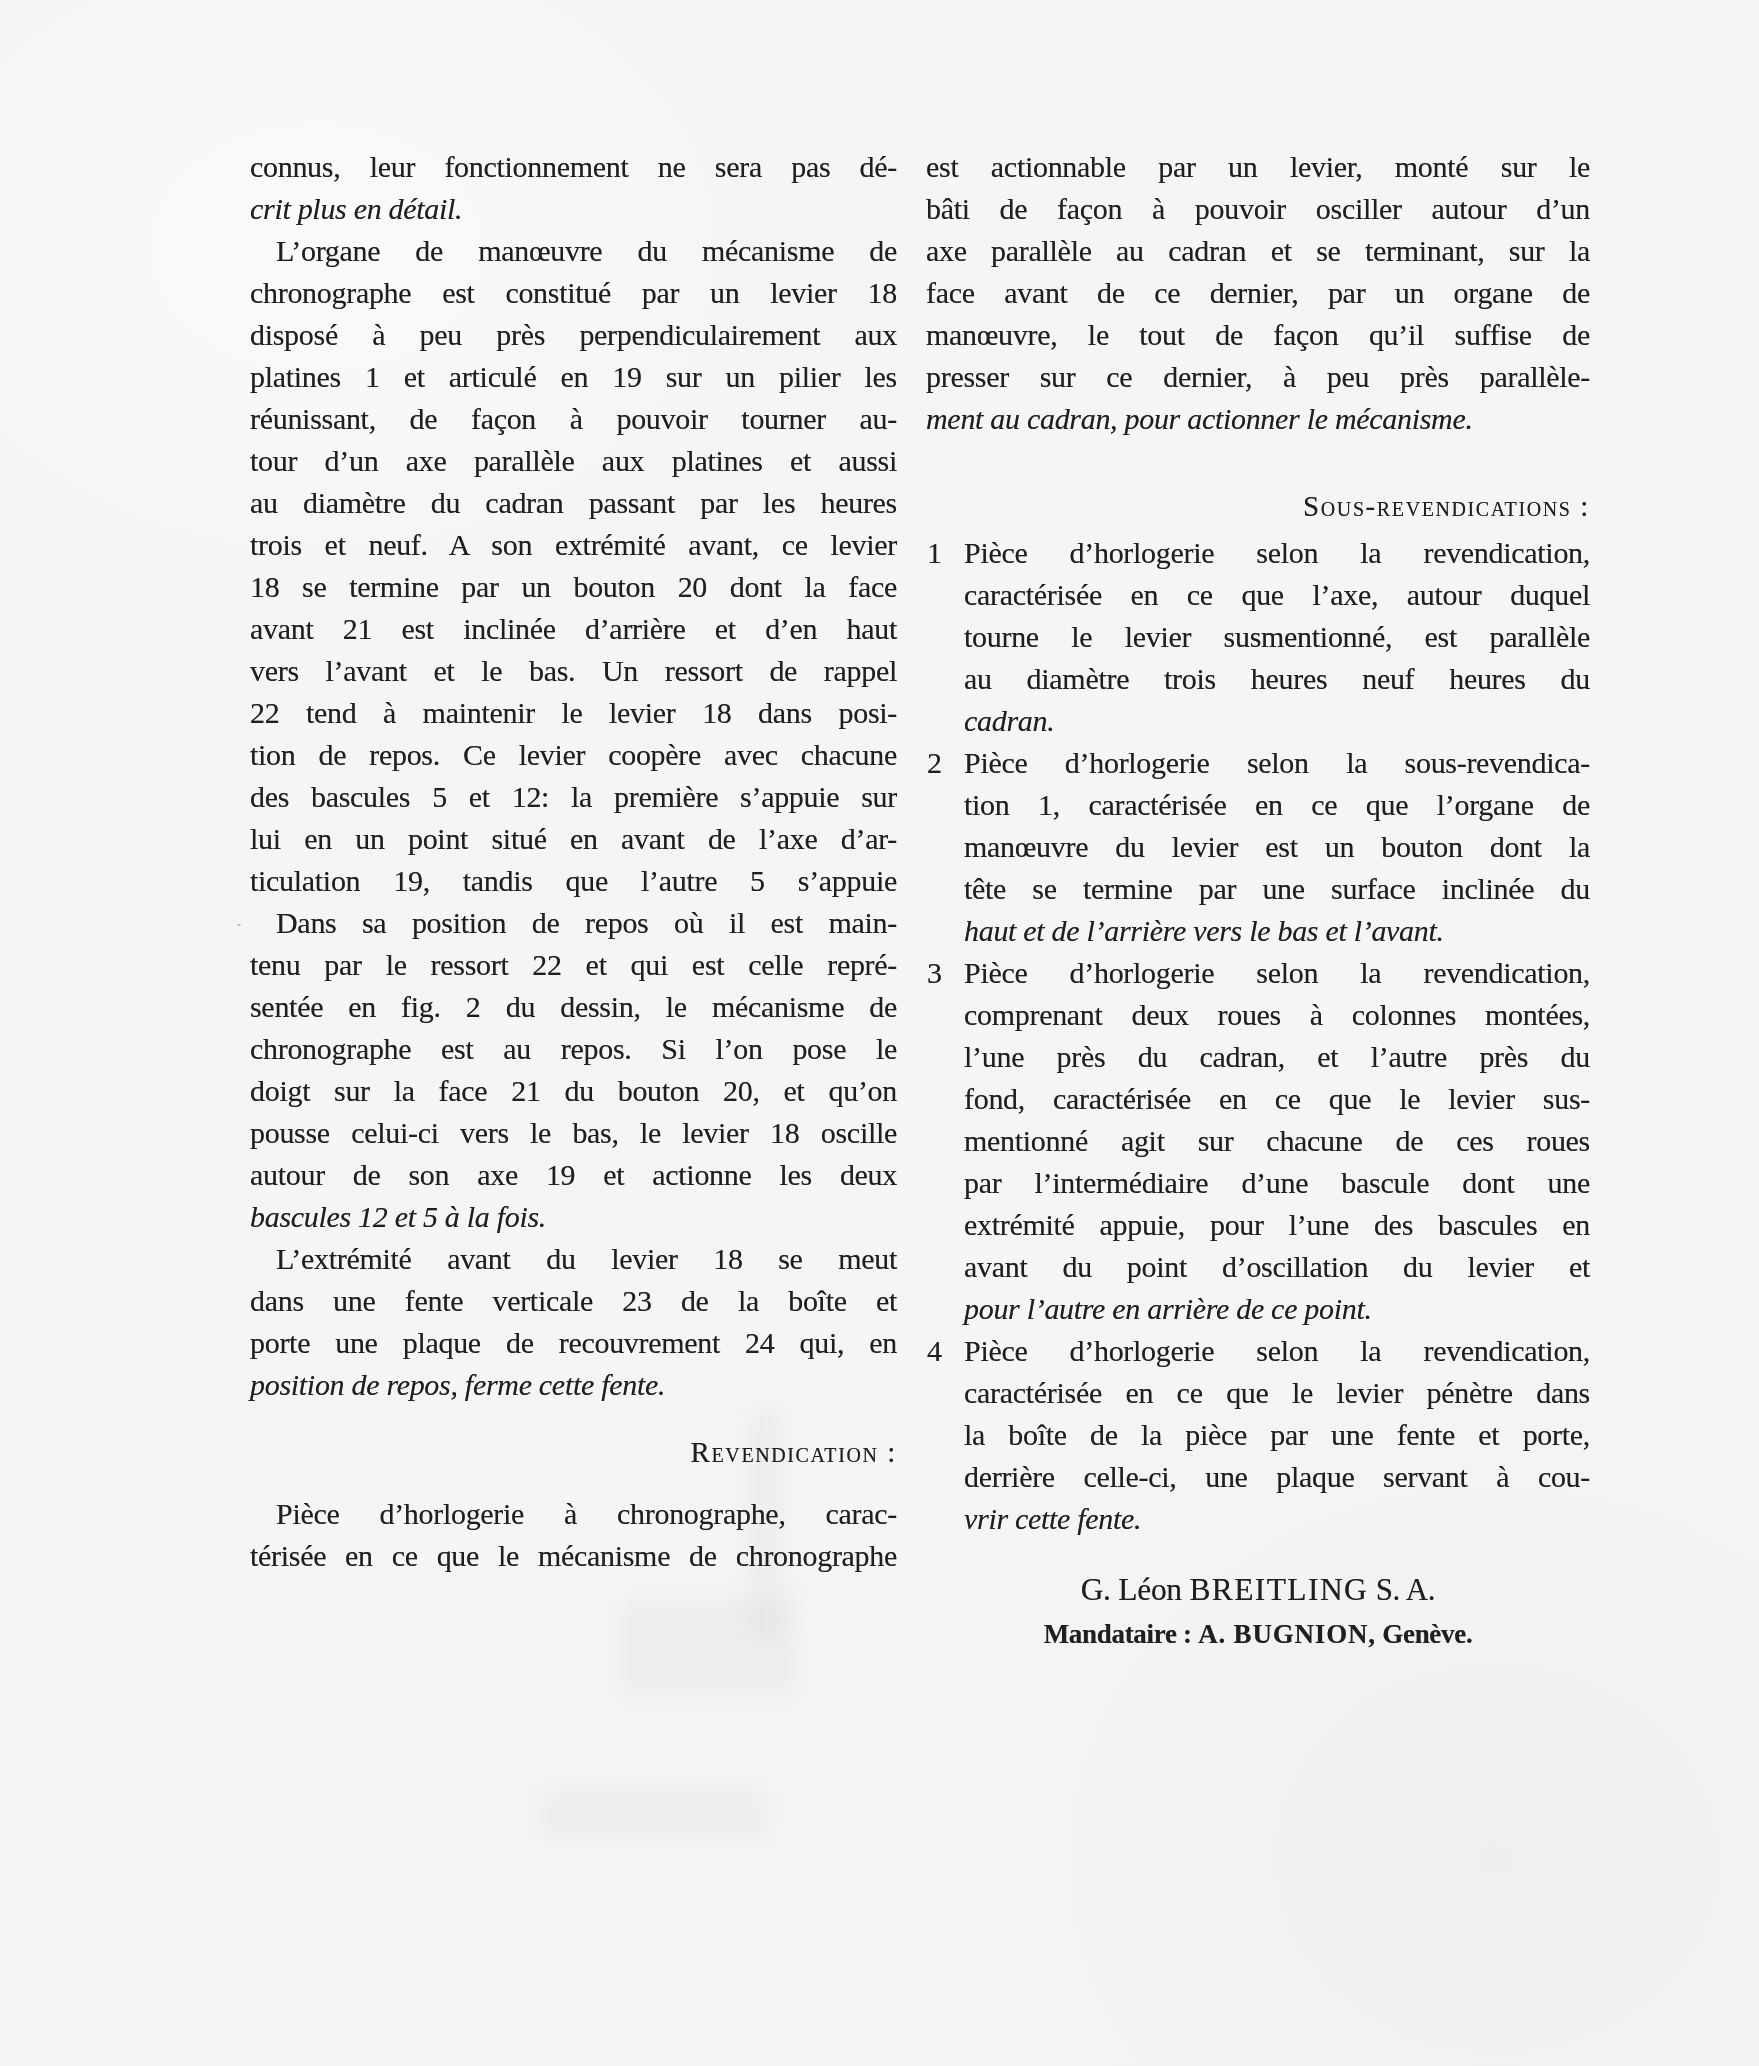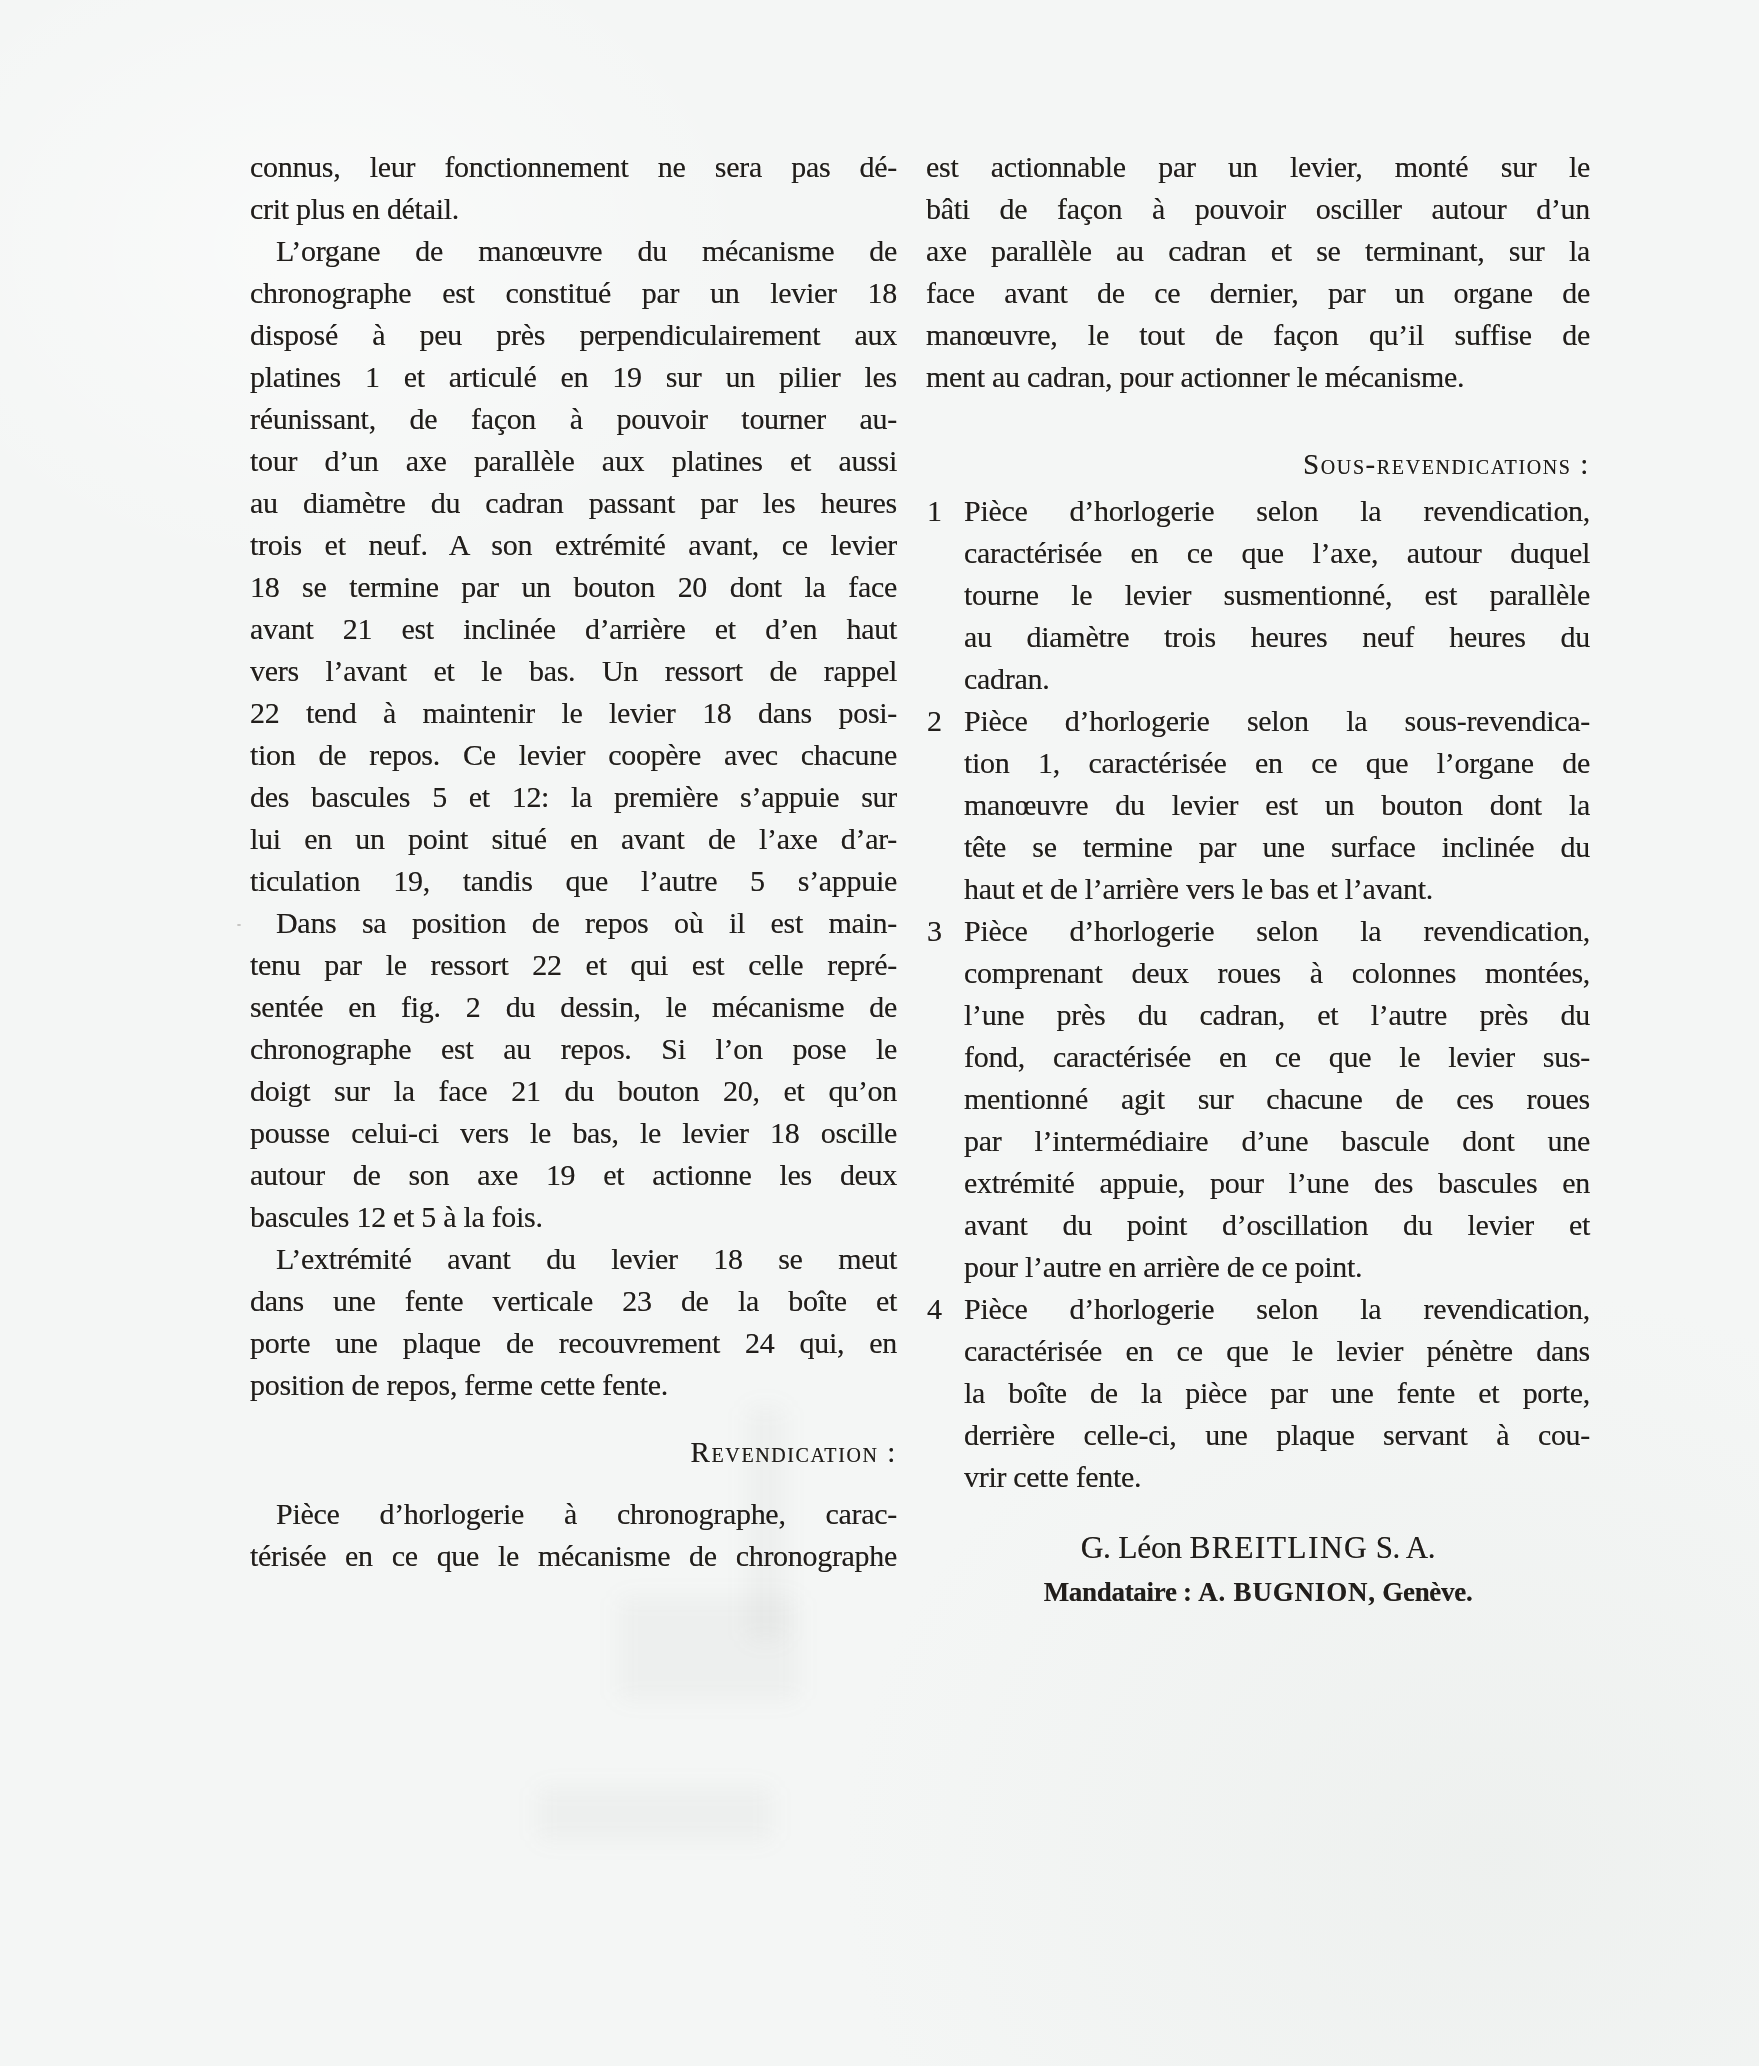--- a/index.html
+++ b/index.html
@@ -30,21 +30,21 @@
   }
   .col-left  { left: 250px;  width: 647px; }
   .col-right { left: 926px; width: 664px; }
   .line {
     white-space: nowrap;
     height: 42px;
     text-align: justify;
     text-align-last: justify;
     text-shadow: 0 0 0.6px rgba(32,26,20,0.55);
   }
-  .line.end { text-align-last: left; }
+  .line.end { text-align-last: left; font-style: italic; }
   .line.ind { text-indent: 26px; }
   .claim { position: relative; padding-left: 38px; }
   .claim .claim-num {
     position: absolute;
     left: 1.1px;
     top: 0;
     width: 34px;
     line-height: 42px;
     text-align: left;
     text-shadow: 0 0 0.6px rgba(32,26,20,0.55);
@@ -136,20 +136,21 @@
         <div class="line">térisée en ce que le mécanisme de chronographe</div>
       </div>
     </div>
   <div class="col col-right">
       <div class="para">
         <div class="line">est actionnable par un levier, monté sur le</div>
         <div class="line">bâti de façon à pouvoir osciller autour d’un</div>
         <div class="line">axe parallèle au cadran et se terminant, sur la</div>
         <div class="line">face avant de ce dernier, par un organe de</div>
         <div class="line">manœuvre, le tout de façon qu’il suffise de</div>
+        <div class="line">presser sur ce dernier, à peu près parallèle-</div>
         <div class="line end">ment au cadran, pour actionner le mécanisme.</div>
       </div>
       <div class="heading">Sous-revendications :</div>
       <div class="claim">
         <span class="claim-num">1</span>
         <div class="line">Pièce d’horlogerie selon la revendication,</div>
         <div class="line">caractérisée en ce que l’axe, autour duquel</div>
         <div class="line">tourne le levier susmentionné, est parallèle</div>
         <div class="line">au diamètre trois heures neuf heures du</div>
         <div class="line end">cadran.</div>

